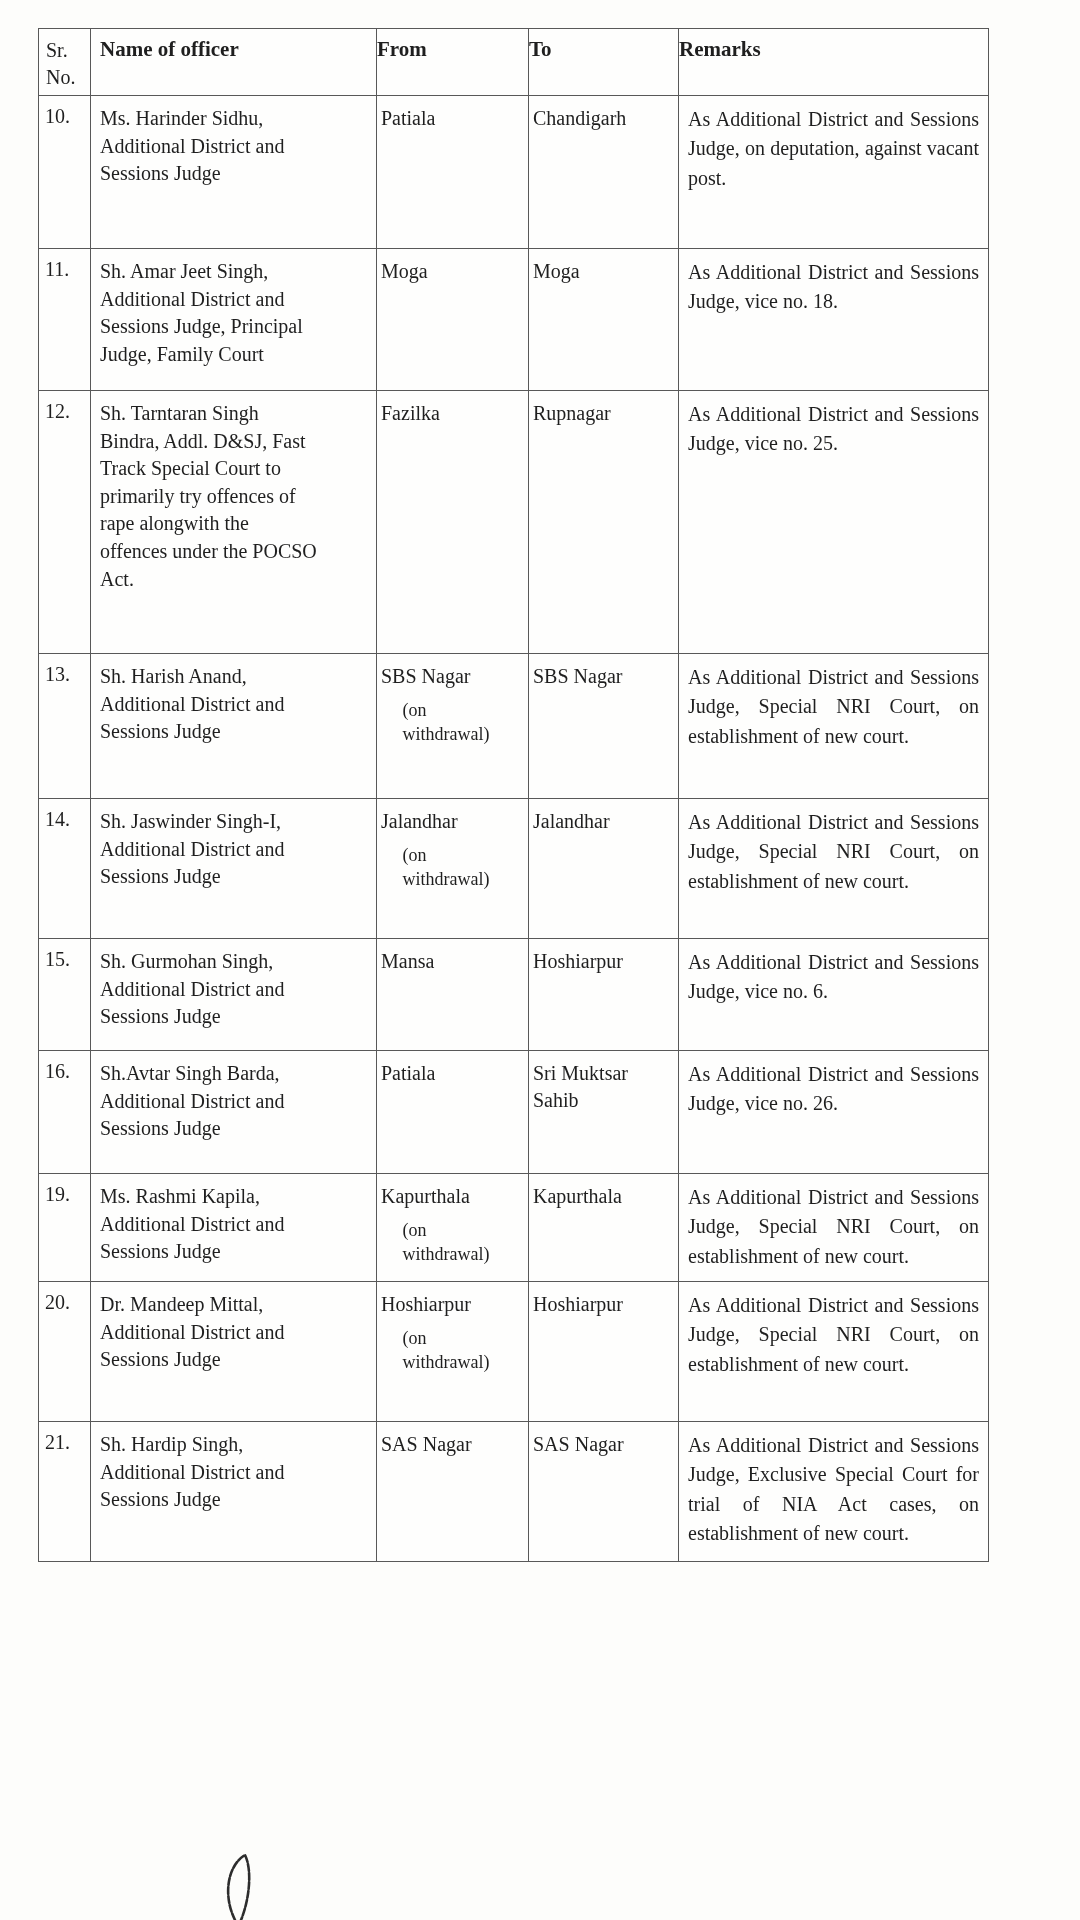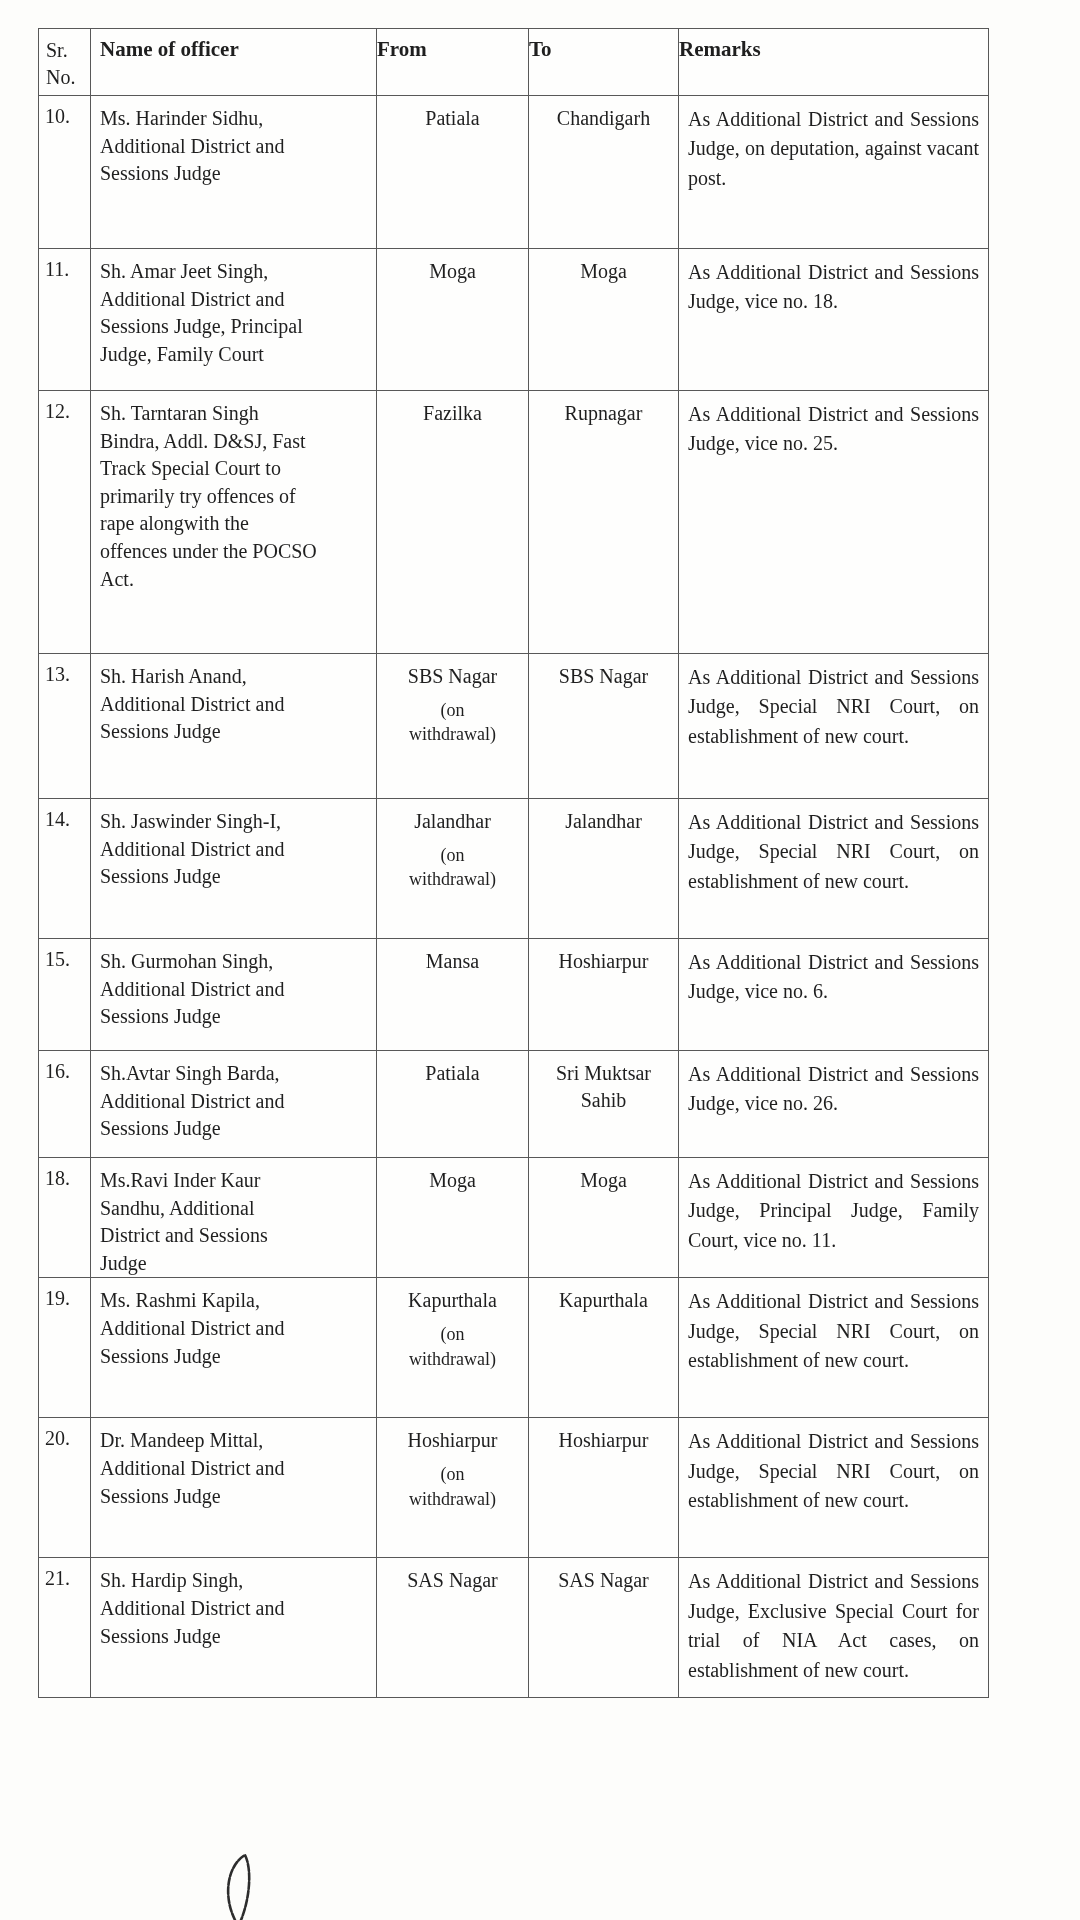--- a/index.html
+++ b/index.html
@@ -30,42 +30,42 @@
   .h-sr   { font-weight: normal; font-size: 20px; text-align: left; padding-left: 7px; line-height: 1.35; }
   .h-name { text-align: left; padding-left: 9px; }
   .h-from, .h-to, .h-rem { text-align: left; }
 
   tbody tr:nth-child(1)  { height: 153px; }
   tbody tr:nth-child(2)  { height: 142px; }
   tbody tr:nth-child(3)  { height: 263px; }
   tbody tr:nth-child(4)  { height: 145px; }
   tbody tr:nth-child(5)  { height: 140px; }
   tbody tr:nth-child(6)  { height: 112px; }
-  tbody tr:nth-child(7)  { height: 107px; padding-left: 29px; }
+  tbody tr:nth-child(7)  { height: 123px; padding-left: 29px; }
   tbody tr:nth-child(8)  { height: 108px; }
   tbody tr:nth-child(9)  { height: 140px; }
   tbody tr:nth-child(10) { height: 140px; }
   tbody tr:nth-child(11) { height: 140px; }
   tbody tr:nth-child(12) { height: 185px; }
 
   .c-sr {
     font-size: 20px;
     padding: 9px 2px 0 6px;
   }
   .c-name {
     font-size: 20px;
     line-height: 1.38;
     padding: 9px 6px 0 9px;
     white-space: pre-line;
     margin-left: 21px;
   }
   .c-from, .c-to {
     font-size: 20px;
     line-height: 1.35;
-    text-align: center;
+    text-align: left;
     padding: 9px 4px 0 4px;
   }
   .from-note {
     font-size: 18px;
     line-height: 1.35;
     max-width: 100px;
     margin: 8px auto 0 auto;
   }
   .c-remarks {
     font-size: 20px;
@@ -193,33 +193,20 @@
 Sessions Judge</td>
     <td class="c-from">
       <div>Patiala</div>
 
     </td>
     <td class="c-to">Sri Muktsar Sahib</td>
     <td class="c-remarks">As Additional District and Sessions Judge, vice no. 26.</td>
   </tr>
 
 
-  <tr>
-    <td class="c-sr">18.</td>
-    <td class="c-name">Ms.Ravi Inder Kaur
-Sandhu, Additional
-District and Sessions
-Judge</td>
-    <td class="c-from">
-      <div>Moga</div>
-
-    </td>
-    <td class="c-to">Moga</td>
-    <td class="c-remarks">As Additional District and Sessions Judge, Principal Judge, Family Court, vice no. 11.</td>
-  </tr>
 
   <tr>
     <td class="c-sr">19.</td>
     <td class="c-name">Ms. Rashmi Kapila,
 Additional District and
 Sessions Judge</td>
     <td class="c-from">
       <div>Kapurthala</div>
       <div class="from-note">(on withdrawal)</div>
     </td>

